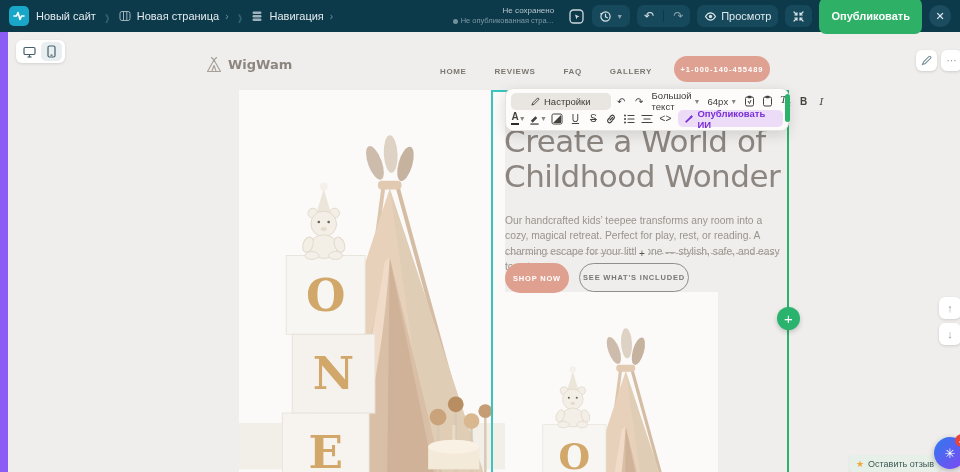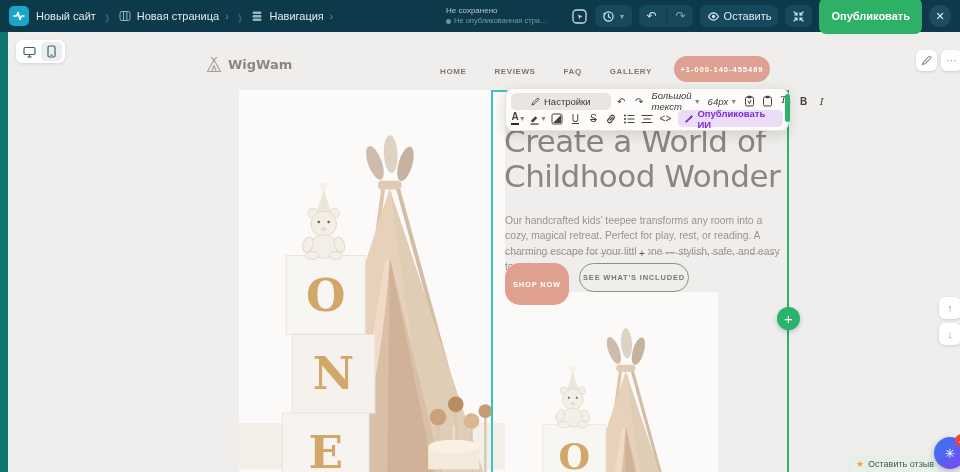--- a/index.html
+++ b/index.html
@@ -1,28 +1,28 @@
 <!DOCTYPE html>
 <html><head>
 <meta charset="utf-8">
 <style>
   * { margin:0; padding:0; box-sizing:border-box; }
   html,body { width:960px; height:472px; overflow:hidden; }
   body { font-family:"Liberation Sans", sans-serif; background:#444; }
-  .app { position:relative; width:960px; height:472px; background:#0f766e; overflow:hidden; }
+  .app { position:relative; width:960px; height:472px; background:#8b5cf6; overflow:hidden; }
 
   
   .topbar { position:absolute; top:0; left:0; width:960px; height:32px; background:#0d3a4b;
             display:flex; align-items:center; padding:0 9px; gap:7px; z-index:100; }
   .logo-sq { width:20px; height:20px; border-radius:5px; background:#18a7c9; display:flex; align-items:center; justify-content:center; flex:0 0 auto; }
   .crumb { display:flex; align-items:center; gap:6px; color:#e3ebee; font-size:11px; white-space:nowrap; }
   .crumb-sep { color:#2e5f70; font-size:15px; font-weight:bold; transform:scaleY(1.5); padding:0 2px; }
   .mini-chev { color:#6e93a0; font-size:10px; }
   .tb-spacer { flex:1; }
-  .status { text-align:left; line-height:1.25; margin-right:16px; }
+  .status { text-align:right; line-height:1.25; margin-right:7px; }
   .status .l1 { font-size:8px; color:#b6c5cb; }
   .status .l2 { font-size:7.5px; color:#7e98a4; display:flex; align-items:center; gap:3px; justify-content:flex-end;}
   .status .dot { width:5px; height:5px; border-radius:50%; background:#74909c; display:inline-block; }
   .tbar-ico { display:flex; align-items:center; justify-content:center; cursor:pointer; }
   .pill { background:#17495c; border-radius:7px; height:22px; display:flex; align-items:center; justify-content:center; padding:0 7px; gap:4px; cursor:pointer; }
   .pill .divider { width:1px; height:12px; background:#0d3a4b; margin:0 5px; }
   .pill-label { color:#dfe9ec; font-size:11px; }
   .glyph { color:#d8e3e7; font-size:12px; line-height:1; }
   .glyph.dim { color:#8aa3ad; }
   .publish { background:#2eb167; border-radius:7px; height:36px; padding:0 12px; display:flex; align-items:center; color:#fff; font-size:11px; font-weight:bold; cursor:pointer; }
@@ -57,34 +57,34 @@
   .sel-line-top  { position:absolute; left:483px; top:58px; width:298px; height:2px; background:#38c5bd; z-index:5; }
   .col-line { position:absolute; left:779px; top:58px; width:2px; height:382px; background:#29b36c; z-index:6; }
   .add-col-btn { position:absolute; left:769px; top:275px; width:23px; height:23px; border-radius:50%; background:#29b36c;
                  color:#fff; font-size:15px; display:flex; align-items:center; justify-content:center; box-shadow:0 2px 5px rgba(0,0,0,.2); z-index:7; cursor:pointer; }
 
   .hero-heading { position:absolute; left:496px; top:92px; width:284px; font-family:"DejaVu Sans", sans-serif;
                   font-size:31px; line-height:1.13; font-weight:normal; color:#8c8580; z-index:2; letter-spacing:-0.5px; }
   .hero-par { position:absolute; left:497px; top:181px; width:277px; font-size:10.3px; line-height:1.5; color:#9a938c; z-index:2; }
   .add-row { position:absolute; left:497px; top:221px; width:274px; border-top:1px dashed #b3aea7; z-index:3; }
   .add-row .plus { position:absolute; left:131px; top:-6px; background:#efeeec; padding:0 3px; color:#55504b; font-size:10px; cursor:pointer; }
-  .btn-shop { position:absolute; left:497px; top:231px; width:64px; height:42px; border-radius:15px; background:#dfa08f;
+  .btn-shop { position:absolute; left:497px; top:231px; width:64px; height:30px; border-radius:15px; background:#dfa08f;
               color:#fff; font-size:7.5px; font-weight:bold; letter-spacing:.8px; display:flex; align-items:center; justify-content:center; z-index:2; cursor:pointer; }
   .btn-incl { position:absolute; left:571px; top:231px; width:110px; height:29px; border-radius:15px; border:1.3px solid #8f8e89;
               color:#787672; font-size:7.5px; font-weight:bold; letter-spacing:.8px; display:flex; align-items:center; justify-content:center; z-index:2; cursor:pointer; }
 
   
   .text-toolbar { position:absolute; left:497px; top:56px; width:284px; height:43px; background:#fdfcfb; border:1px solid #e6e3de;
                   border-radius:8px; box-shadow:0 4px 14px rgba(0,0,0,.13); z-index:20; padding:3px 5px; display:flex; flex-direction:column; justify-content:space-around; }
   .tt-row { display:flex; align-items:center; gap:3px; height:18px; }
   .tt-btn { min-width:15px; height:16px; display:flex; align-items:center; justify-content:center; color:#45413d; font-size:10px; cursor:pointer; border-radius:3px; }
   .tt-btn b { font-size:10px; } .tt-btn i { font-size:10px; font-family:"DejaVu Serif", serif; }
   .tt-settings { background:#e9e6e1; border-radius:5px; height:17px; padding:0 20px; display:flex; align-items:center; gap:4px;
                  color:#3e3b37; font-size:9.5px; cursor:pointer; }
-  .tt-drop { display:flex; align-items:center; gap:2px; color:#3e3b37; font-size:9.5px; cursor:pointer; padding:4px 2px;font-style:italic; }
+  .tt-drop { display:flex; align-items:center; gap:2px; color:#3e3b37; font-size:9.5px; cursor:pointer; padding:4px 2px; }
   .tt-car { color:#8a867f; font-size:7px; }
   .tt-ai { background:#ecdcf8; border-radius:5px; height:17px; padding:0 6px; display:flex; align-items:center; gap:4px;
            color:#7a2fd6; font-size:9.5px; font-weight:bold; cursor:pointer; margin-left:2px; }
   .tt-u { text-decoration:underline; } .tt-s { text-decoration:line-through; }
   .tt-colorA { border-bottom:2px solid #2e2b28; line-height:1; padding-bottom:1px; font-weight:bold; }
   .clear-x { font-size:7px; vertical-align:sub; }
   .toolbar-handle { position:absolute; left:777px; top:62px; width:5px; height:28px; border-radius:3px; background:#29b36c; z-index:21; cursor:grab; }
 
   
   .updown { position:absolute; left:931px; width:22px; height:22px; background:#fff; border-radius:6px; box-shadow:0 1px 3px rgba(0,0,0,.14);
@@ -214,21 +214,21 @@
     <div class="pill">
       <span class="glyph">↶</span>
       <span class="divider"></span>
       <span class="glyph dim">↷</span>
     </div>
     <div class="pill">
       <svg width="13" height="13" viewBox="0 0 13 13">
           <path d="M1.5 6.5 C3 4 5 2.8 6.5 2.8 C8 2.8 10 4 11.5 6.5 C10 9 8 10.2 6.5 10.2 C5 10.2 3 9 1.5 6.5 Z" stroke="#d8e3e7" stroke-width="1.2" fill="none"></path>
           <circle cx="6.5" cy="6.5" r="1.7" fill="#d8e3e7"></circle>
         </svg>
-      <span class="pill-label">Оставить</span>
+      <span class="pill-label">Просмотр</span>
     </div>
     <div class="pill">
       <svg width="13" height="13" viewBox="0 0 13 13">
           <g stroke="#d8e3e7" stroke-width="1.2" stroke-linecap="round">
             <path d="M2 2 L5 5 M5 5 H2.8 M5 5 V2.8"></path>
             <path d="M11 2 L8 5 M8 5 H10.2 M8 5 V2.8"></path>
             <path d="M2 11 L5 8 M5 8 H2.8 M5 8 V10.2"></path>
             <path d="M11 11 L8 8 M8 8 H10.2 M8 8 V10.2"></path>
           </g>
         </svg>

